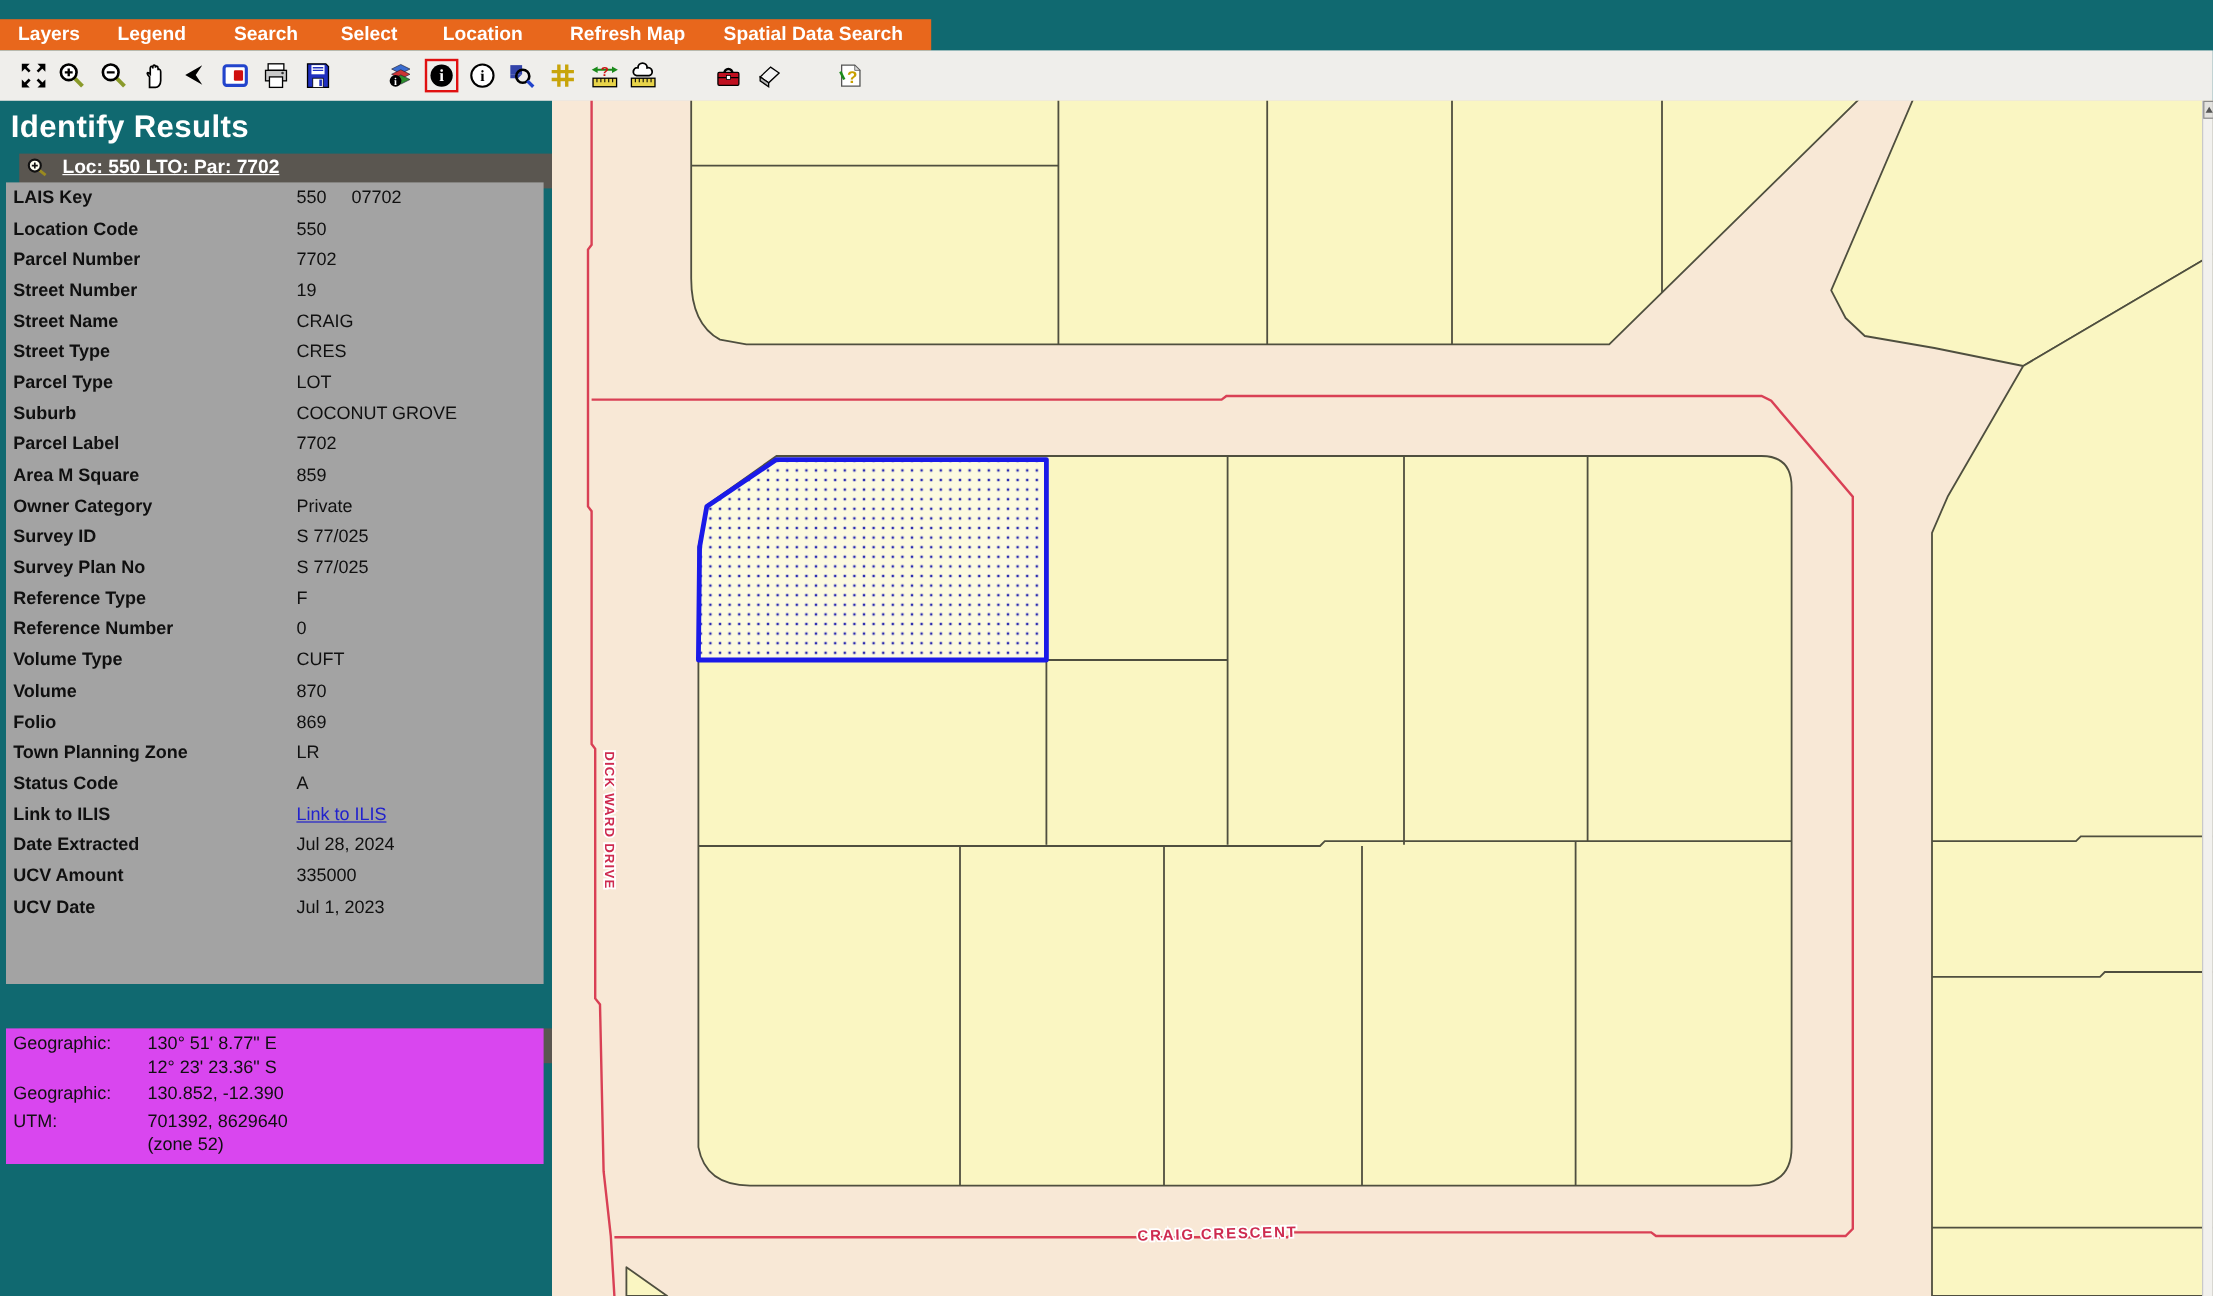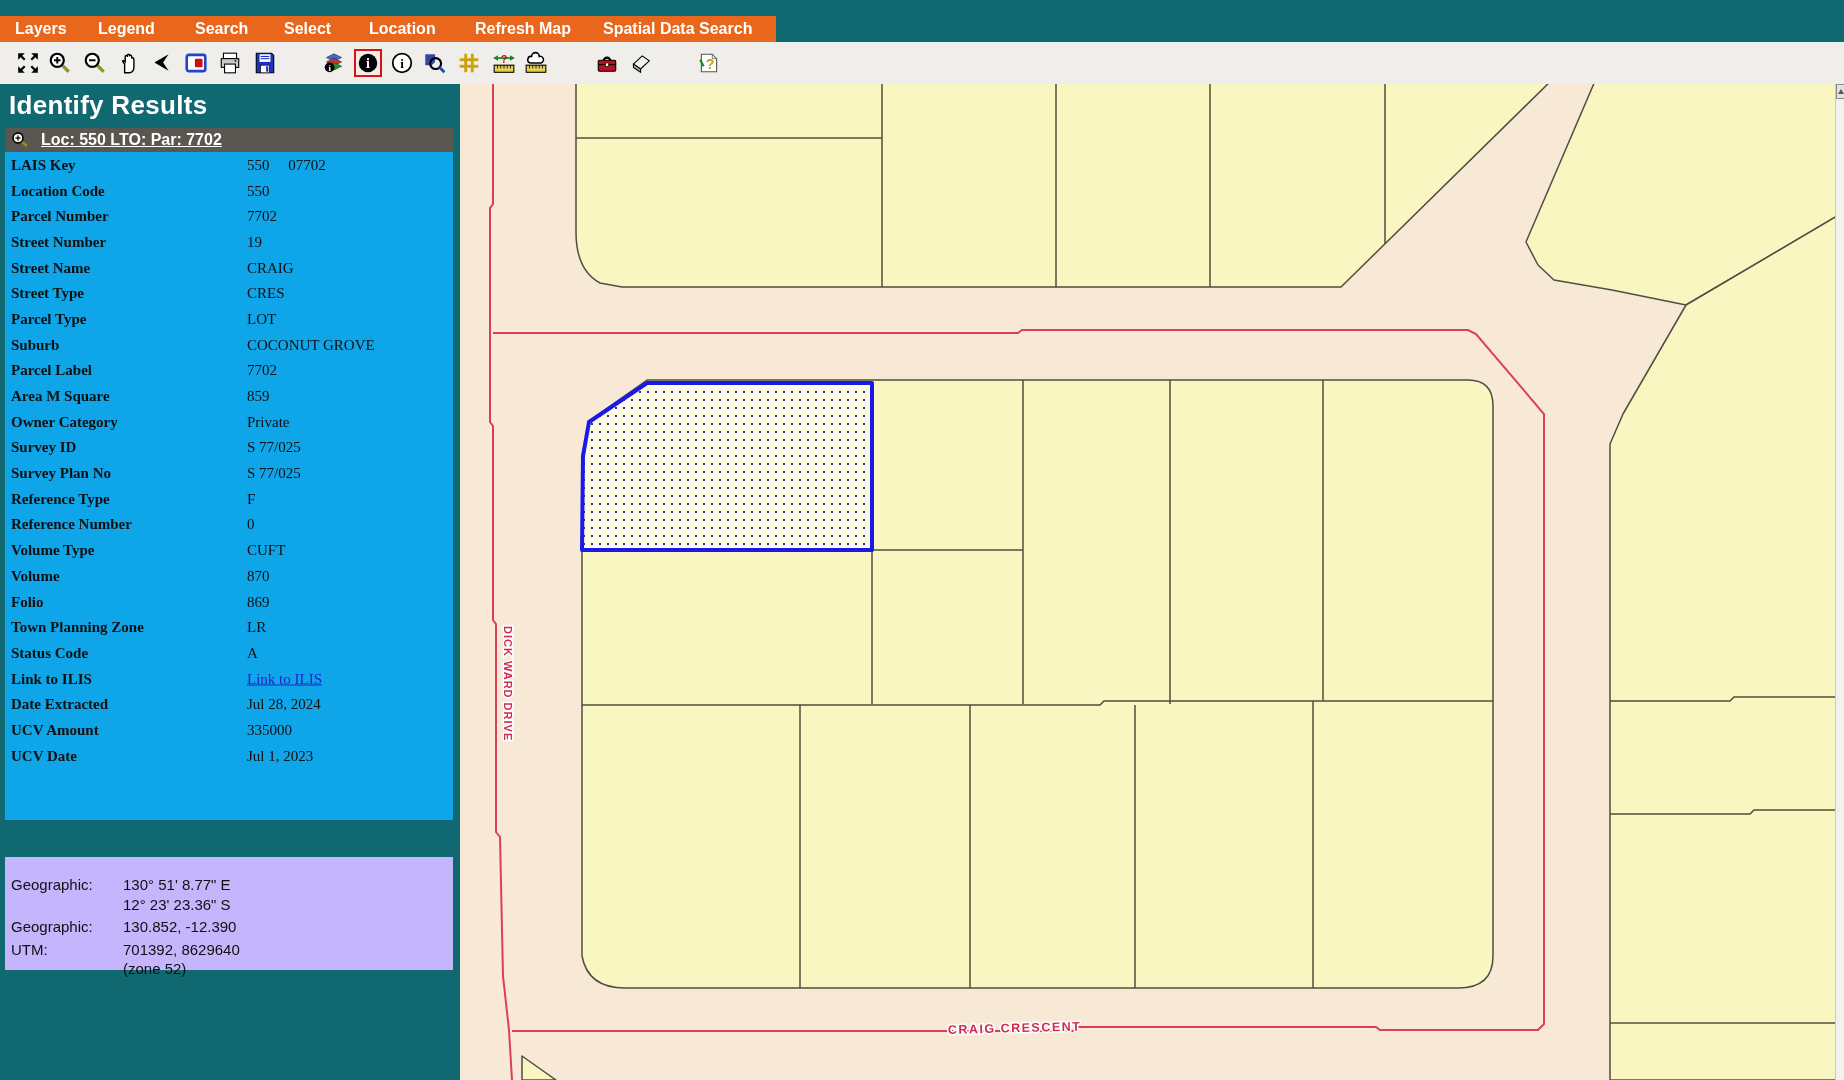--- a/index.html
+++ b/index.html
@@ -10,34 +10,34 @@
   #menubar{left:0;top:16px;width:776px;height:26px;background:#E8671C;}
   .menu-item{position:absolute;top:0;height:26px;line-height:26px;color:#fff;
     font-weight:bold;font-size:16px;cursor:pointer;white-space:nowrap;}
   #toolbar{left:0;top:42px;width:1844px;height:42px;background:#EFEEEB;border-bottom:1px solid #cfcec9;}
   .tool{position:absolute;top:9px;width:24px;height:24px;cursor:pointer;}
   .tool svg{display:block;}
   .tool.active{outline:2px solid #e01010;outline-offset:0px;}
   
   #panel{left:0;top:84px;width:460px;height:996px;background:#106970;}
   #panel-title{position:absolute;left:9px;top:6px;color:#ffffff;font-size:26px;font-weight:bold;letter-spacing:.3px;}
-  .section-bar{position:absolute;left:5px;width:448px;height:29px;background:#5A5650;color:#fff;
+  .section-bar{position:absolute;left:16px;width:448px;height:29px;background:#5A5650;color:#fff;
     font-weight:bold;font-size:16px;line-height:24px;}
   #result-bar{top:44px;}
   #result-bar .bar-ico{position:absolute;left:6px;top:3px;}
   #result-bar a{color:#fff;text-decoration:underline;position:absolute;left:36px;top:0;}
-  #rows{position:absolute;left:5px;top:68px;width:448px;height:668px;background:#0ea5e9;font-family:Liberation Serif, serif;}
+  #rows{position:absolute;left:5px;top:68px;width:448px;height:668px;background:#a3a3a3;}
   .prow{position:relative;height:25.7px;font-size:15px;color:#101010;}
   .prow .plabel{position:absolute;left:6px;top:50%;transform:translateY(-50%);font-weight:bold;white-space:pre;}
   .prow .pval{position:absolute;left:242px;top:50%;transform:translateY(-50%);white-space:pre;}
   .prow a.pval{color:#2222CC;text-decoration:underline;}
   #coord-bar{top:749px;margin-top:24px;}
   #coord-bar span{position:absolute;left:6px;}
-  #coords{position:absolute;left:5px;top:773px;width:448px;height:113px;background:#c4b5fd;
-    font-size:15px;color:#101010;padding-top:18px;box-sizing:border-box;}
+  #coords{position:absolute;left:5px;top:773px;width:448px;height:113px;background:#d946ef;
+    font-size:15px;color:#101010;padding-top:3px;box-sizing:border-box;}
   .crow{position:relative;}
   .cline{position:relative;line-height:19.5px;padding-left:118px;}
   .clabel{position:absolute;left:6px;top:0;line-height:19.5px;}
   
   #map{left:460px;top:84px;width:1384px;height:996px;background:#F8E8D6;}
   #map svg{display:block;}
   .street-label{font-weight:bold;fill:#CE2B50;stroke:#fff;stroke-width:3px;paint-order:stroke;}
   
   #vscroll{left:1835px;top:84px;width:9px;height:996px;background:#F2F1EE;border-left:1px solid #c9c9c9;box-sizing:border-box;cursor:pointer;}
   #vscroll .btn{position:absolute;left:0;top:0;width:9px;height:15px;background:#E3E2DE;border:1px solid #8a8a8a;box-sizing:border-box;}

